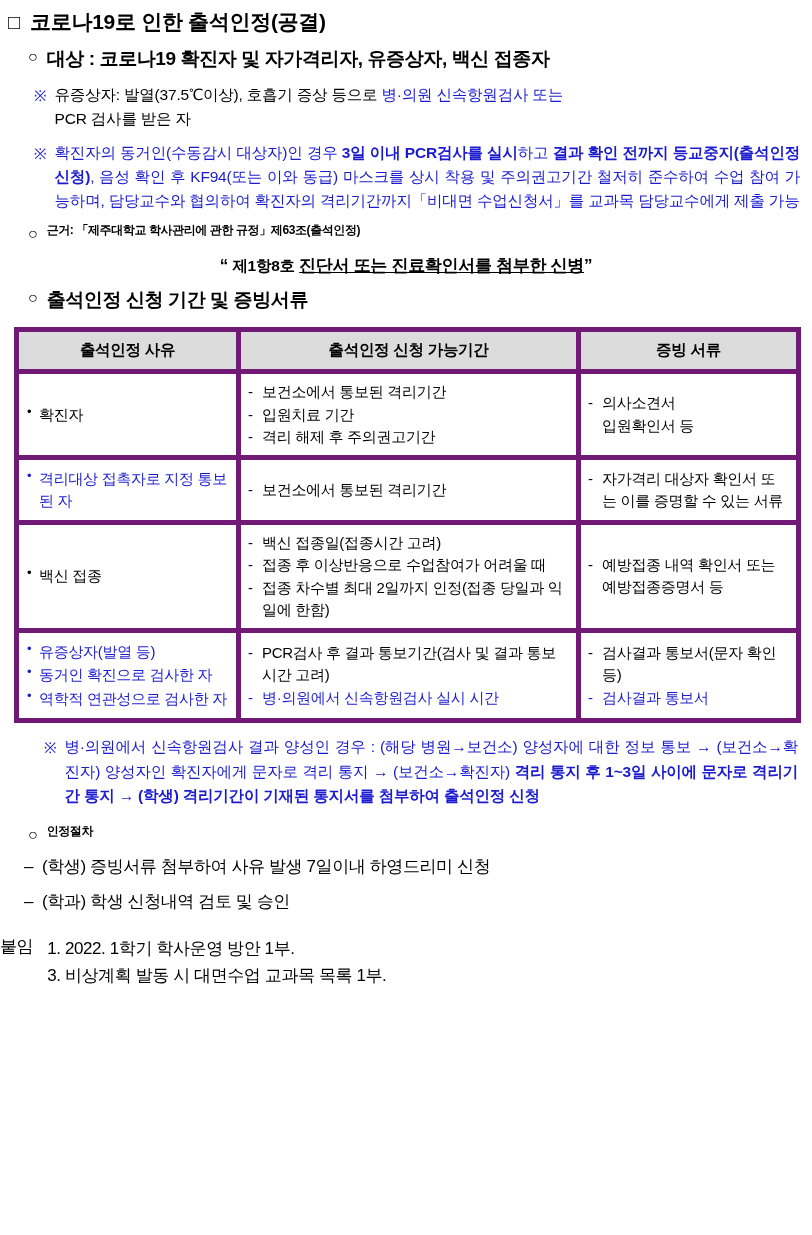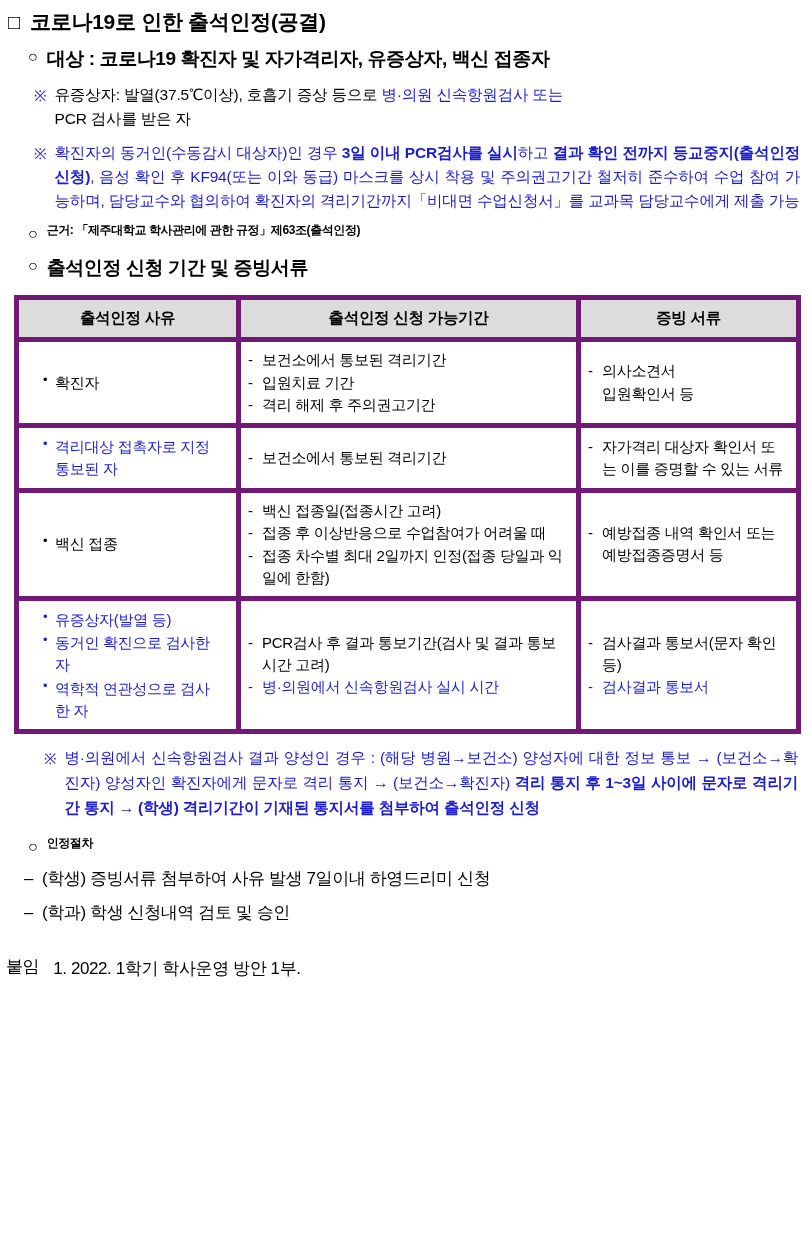--- a/index.html
+++ b/index.html
@@ -154,21 +154,21 @@
     content: "";
   }
   .dot-list {
     margin: 0;
     padding: 0;
     list-style: none;
   }
   .dot-list li {
     position: relative;
     padding-left: 13px;
-    margin: 2px 16px;
+    margin: 2px 0;
   }
   .dot-list li::before {
     content: "\2022";
     position: absolute;
     left: 1px;
     top: -1px;
     font-size: 13px;
   }
 
   
@@ -205,22 +205,21 @@
     padding-left: 18px;
     margin-top: 8px;
   }
   .dash-list li::before {
     content: "\2013";
     position: absolute;
     left: 0;
   }
 
   .attach {
-    margin-top: 28px;
-    padding-left: 6px;
+    margin-top: 20px;
   }
   .attach-row {
     display: flex;
     align-items: flex-start;
     gap: 14px;
   }
   .attach-label {
     font-size: 17px;
     letter-spacing: -0.4px;
     flex: 0 0 auto;
@@ -264,20 +263,25 @@
     <span class="body blue">
       <span>확진자의 동거인(수동감시 대상자)인 경우 </span><span class="bk-b">3일 이내 PCR검사를 실시</span><span>하고 </span><span class="bk-b">결과 확인 전까지 등교중지(출석인정 신청)</span><span>, 음성 확인 후 KF94(또는 이와 동급) 마스크를 상시 착용 및 주의권고기간 철저히 준수하여 수업 참여 가능하며, 담당교수와 협의하여 확진자의 격리기간까지「비대면 수업신청서」를 교과목 담당교수에게 제출 가능</span>
     </span>
   </div>
 
   <div class="lv1 reg blk">
     <span class="bullet">○</span>
     <span class="txt">근거: 「제주대학교 학사관리에 관한 규정」제63조(출석인정)</span>
   </div>
 
+  <div class="quote">
+    <span>“</span>
+    <span class="small">제1항8호</span>
+    <span class="ul">진단서 또는 진료확인서를 첨부한 신병</span><span>”</span>
+  </div>
 
   <div class="lv1 blk">
     <span class="bullet">○</span>
     <span class="txt">출석인정 신청 기간 및 증빙서류</span>
   </div>
 
   <table class="doc-table">
     <colgroup>
       <col class="col1">
         <col class="col2">
@@ -389,17 +393,18 @@
   <ul class="dash-list">
     <li>(학생) 증빙서류 첨부하여 사유 발생 7일이내 하영드리미 신청</li>
     <li>(학과) 학생 신청내역 검토 및 승인</li>
   </ul>
 
   <div class="attach">
     <div class="attach-row">
       <span class="attach-label">붙임</span>
       <ul class="attach-items">
         <li>1. 2022. 1학기 학사운영 방안 1부.</li>
+        <li>3. 비상계획 발동 시 대면수업 교과목 목록 1부.</li>
       </ul>
     </div>
   </div>
 
 </div>
 
 </body></html>

